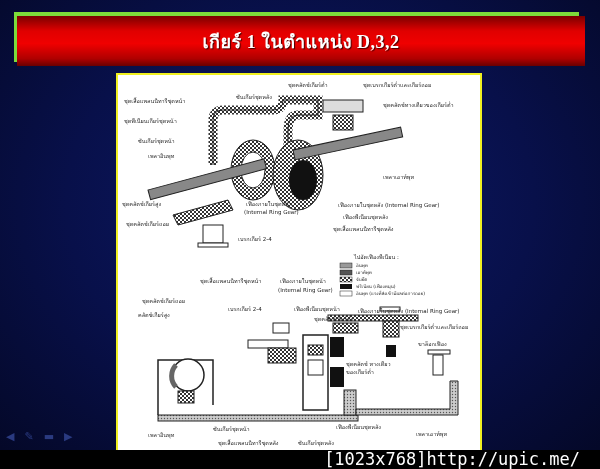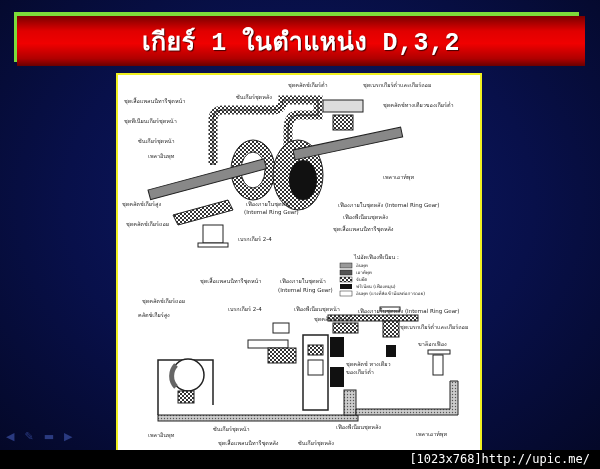--- a/index.html
+++ b/index.html
@@ -3,30 +3,30 @@
 <meta charset="utf-8">
 <style>
   html,body{margin:0;padding:0;}
   body{width:600px;height:469px;overflow:hidden;background:#000;font-family:"DejaVu Sans",sans-serif;position:relative;}
   .slide{position:absolute;left:0;top:0;width:600px;height:450px;
     background:radial-gradient(ellipse at 50% 45%, #0d1a6a 0%, #08104a 55%, #040828 100%);}
   .title-shadow{position:absolute;left:14px;top:12px;width:565px;height:50px;background:#7ddc3a;}
   .title-bar{position:absolute;left:17px;top:16px;width:568px;height:50px;
     background:linear-gradient(to bottom,#7a0000 0%,#e00000 30%,#f00000 55%,#b00000 85%,#6a0000 100%);
     display:flex;align-items:center;justify-content:center;}
-  .title-text{color:#fff;font-family:Liberation Mono, monospace;font-weight:bold;font-size:25px;letter-spacing:0.5px;
+  .title-text{color:#fff;font-family:Liberation Serif, serif;font-weight:bold;font-size:18px;letter-spacing:0.5px;
     text-shadow:1px 1px 1px #400;}
   .panel{position:absolute;left:116px;top:73px;width:366px;height:377px;background:#fff;
     border:2px solid #f0f020;border-bottom:none;box-sizing:border-box;}
   .diagram{position:absolute;left:0;top:0;width:362px;height:377px;}
   .lbl{position:absolute;font-family:"DejaVu Sans",sans-serif;font-size:5.5px;color:#222;white-space:nowrap;}
   .nav{position:absolute;left:6px;top:431px;display:flex;gap:10px;align-items:center;}
   .nav span{display:inline-block;color:#2a3a80;font-size:11px;line-height:11px;}
   .footer{position:absolute;left:0;top:450px;width:600px;height:19px;background:#000;}
-  .watermark{position:absolute;right:10px;top:450px;color:#fff;font-family:"DejaVu Sans Mono",monospace;font-size:12px;line-height:19px;}
+  .watermark{position:absolute;right:20px;top:450px;color:#fff;font-family:"DejaVu Sans Mono",monospace;font-size:17px;line-height:19px;}
 </style>
 </head>
 <body>
 
 <div class="slide">
   <div class="title-shadow"></div>
   <div class="title-bar">
     <span class="title-text">เกียร์ 1 ในตำแหน่ง D,3,2</span>
   </div>
 

